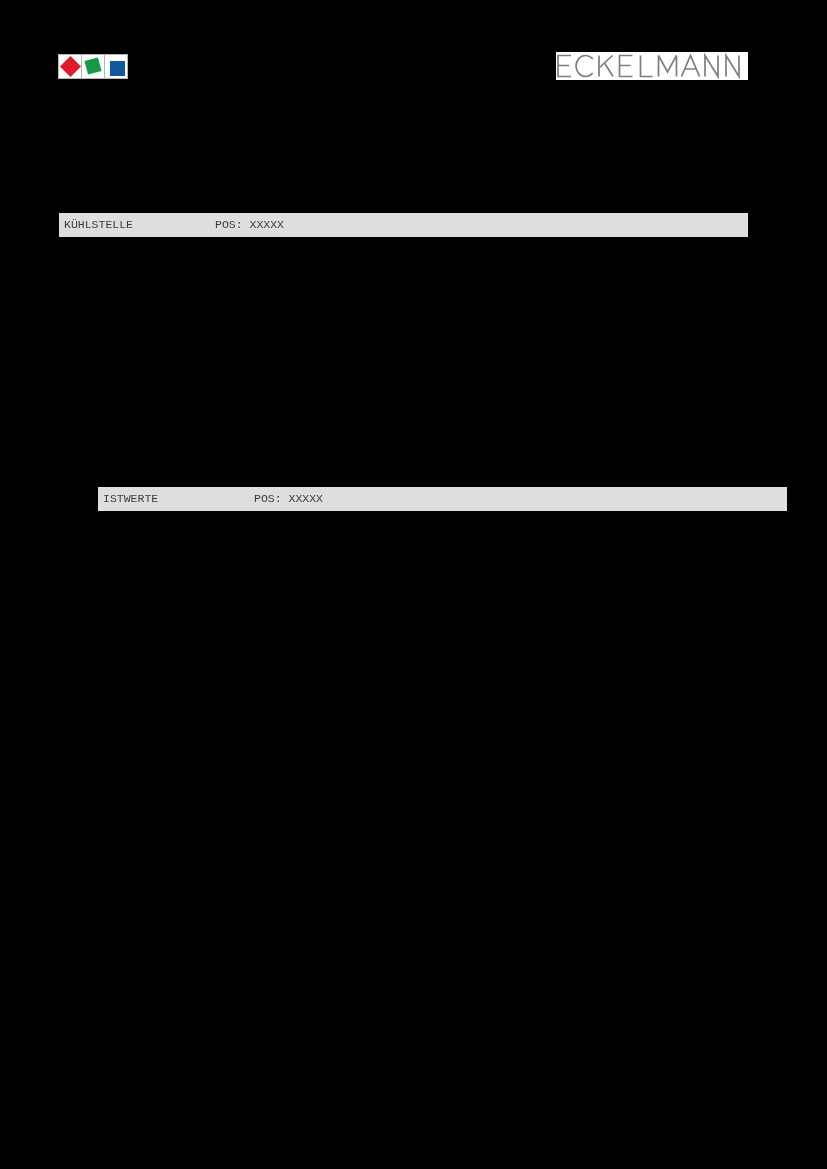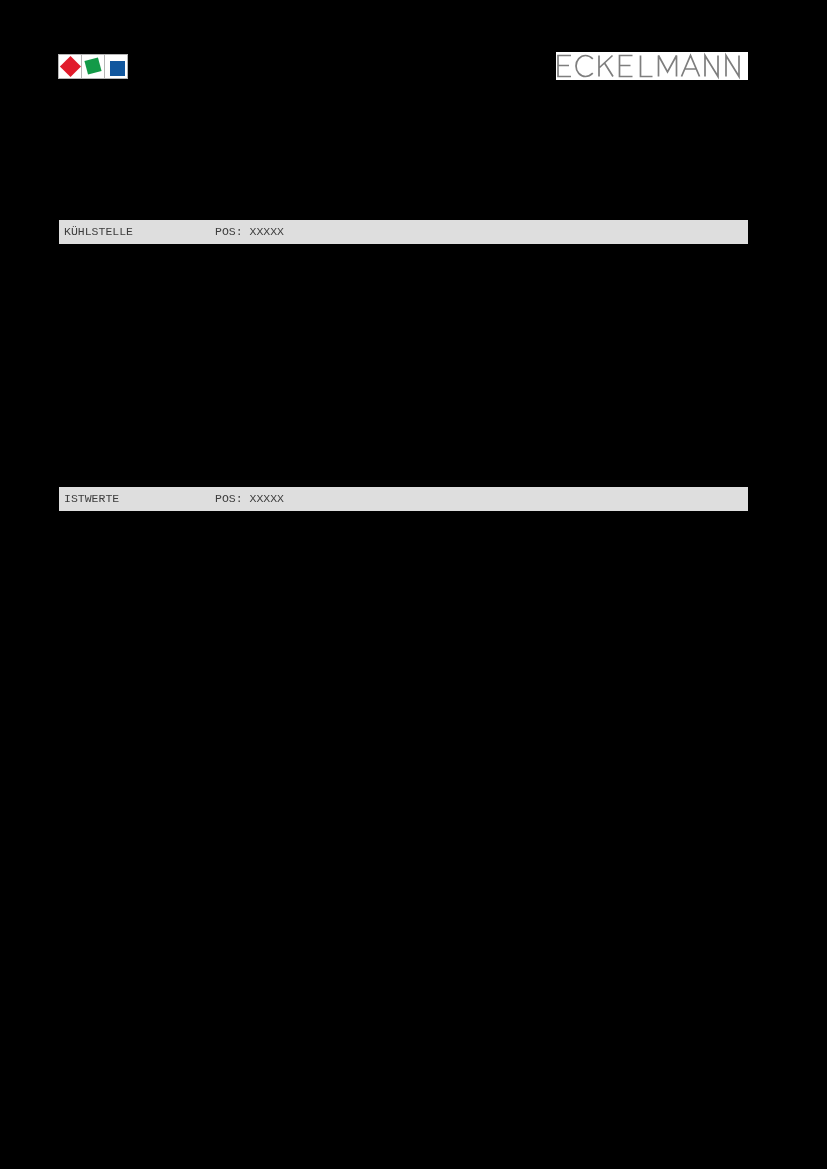--- a/index.html
+++ b/index.html
@@ -85,22 +85,22 @@
     left: 59px;
     width: 689px;
     height: 24px;
     background: var(--bar-bg, #dedede);
     font-family: "Liberation Mono", monospace;
     font-size: 11.5px;
     color: var(--bar-text, #3d3d3d);
     line-height: 24px;
     white-space: pre;
   }
-  .bar.bar-1 { top: 220px; }
-  .bar.bar-2 { top: 487px; }
+  .bar.bar-1 { top: 213px; }
+  .bar.bar-2 { top: 487px; margin-left: 39px; }
   .bar .bar-label { position: absolute; left: 5px; top: 0; }
   .bar .bar-pos   { position: absolute; left: 156px; top: 0; }
 </style>
 </head>
 <body>
 
 <div class="page">
 
   <div class="squares-logo">
     <div class="logo-cell">

